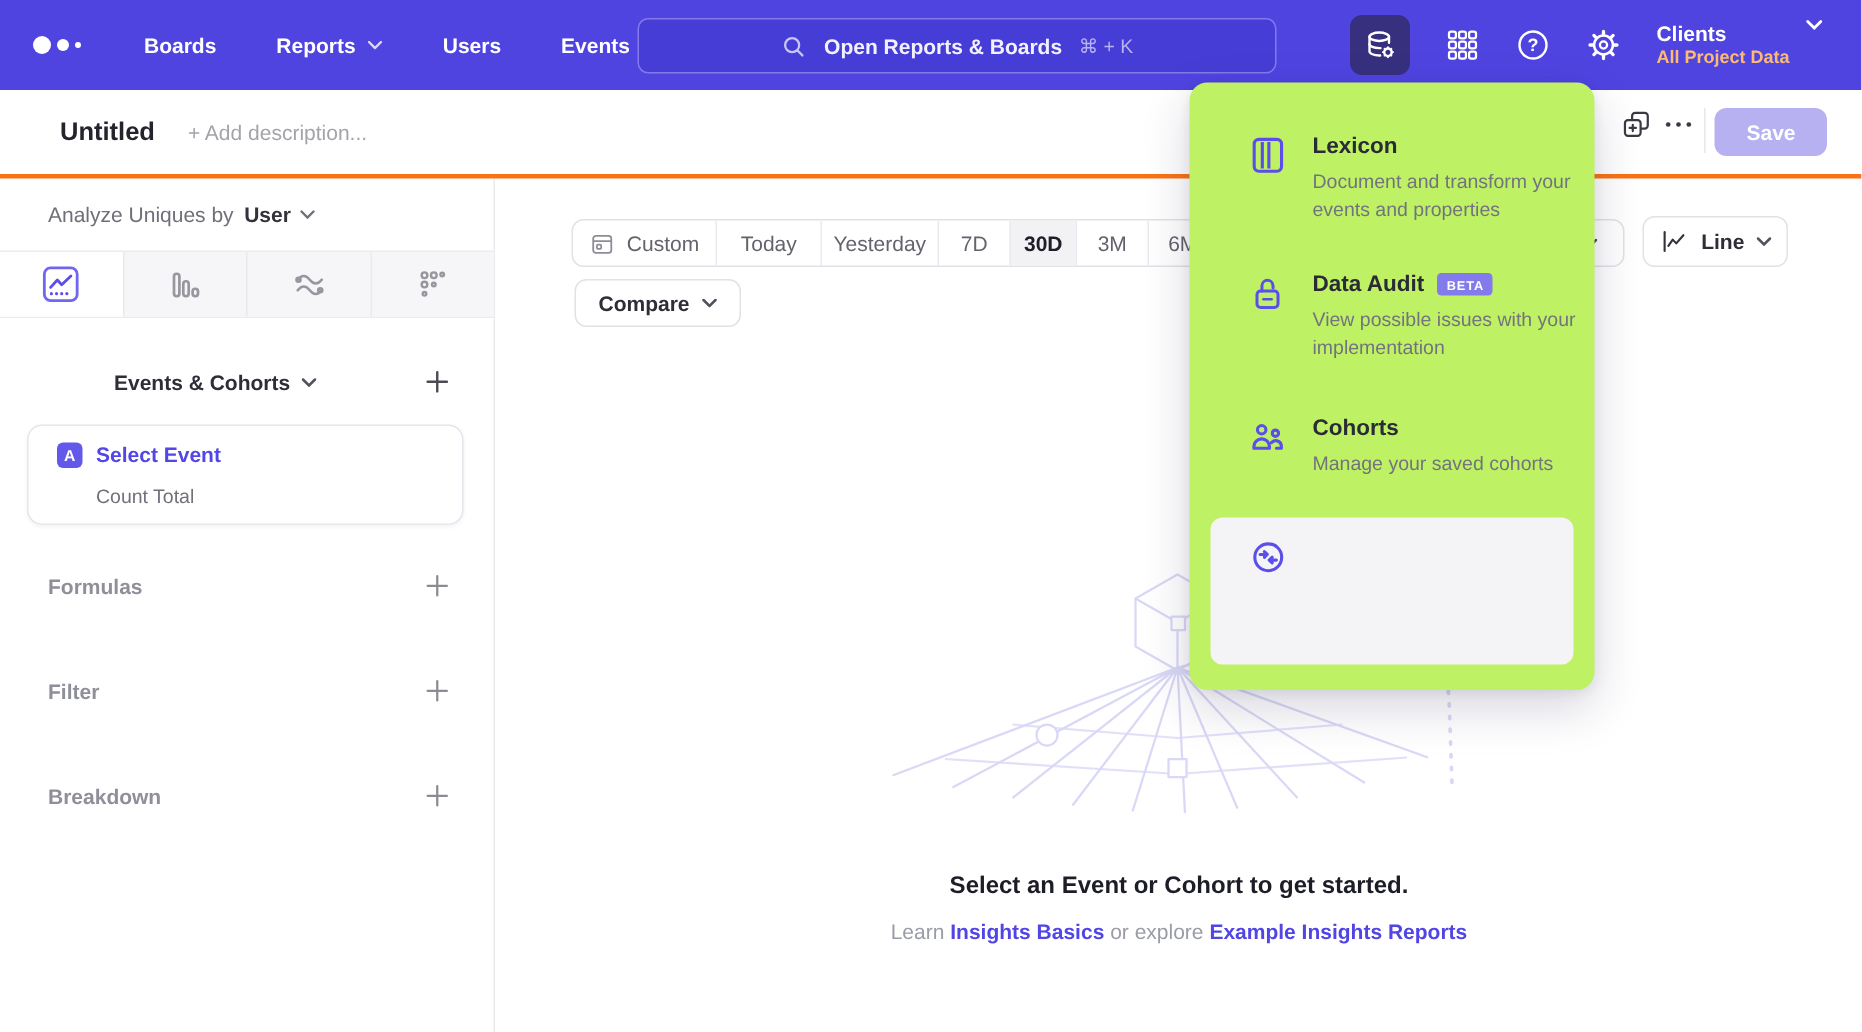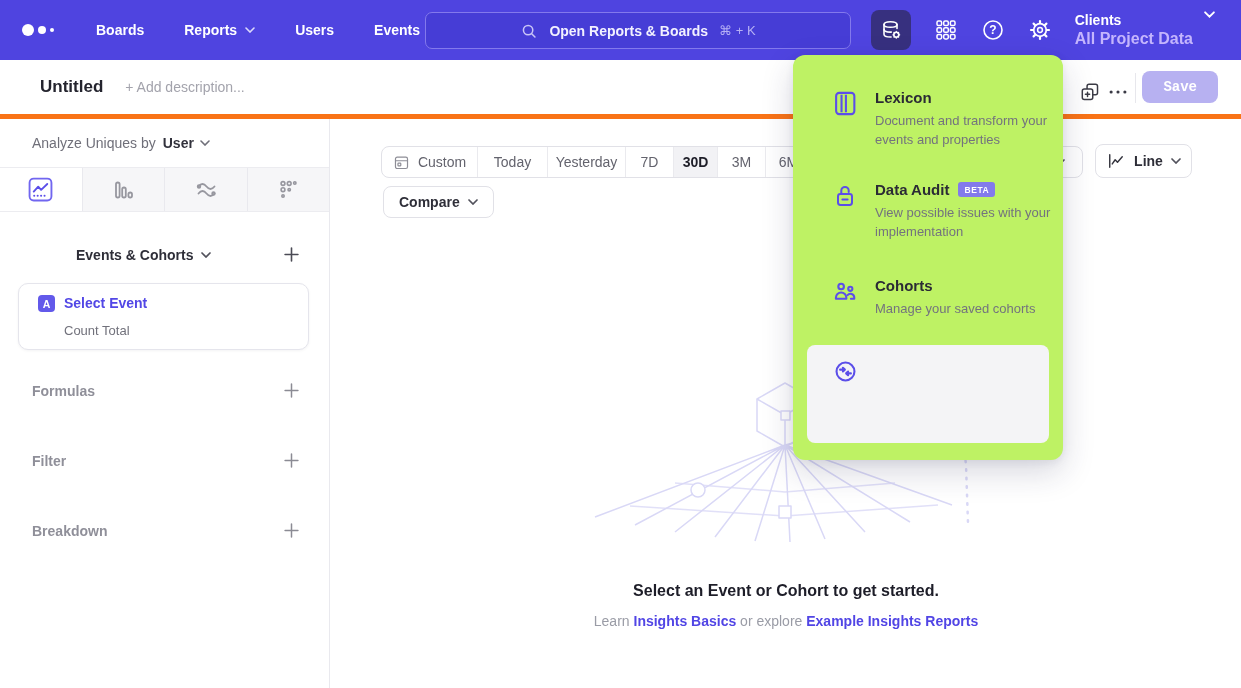--- a/index.html
+++ b/index.html
@@ -20,28 +20,28 @@
   .search { position:absolute; left:425px; top:12px; width:426px; height:37px;
     background:#463dd6; border:1px solid #8379ec; border-radius:7px;
     display:flex; align-items:center; justify-content:center; gap:11px; color:#fff; }
   .search .ph { font-size:14px; font-weight:600; color:#f2f1ff; }
   .search .sc { font-size:13px; color:#b6b0f5; }
   .nav-right { position:absolute; right:0; top:0; height:60px; display:flex; align-items:center; gap:23px; padding-right:26px; }
   .icon-btn { display:flex; align-items:center; justify-content:center; cursor:pointer; }
   .db-btn { width:40px; height:40px; border-radius:8px; background:#37307f; }
   .project { display:flex; gap:11px; cursor:pointer; }
   .project .org { font-size:14px; font-weight:700; color:#fff; line-height:1.3; }
-  .project .scope { font-size:16px; font-weight:700; color:#c4b5fd; line-height:1.3; }
+  .project .scope { font-size:12px; font-weight:700; color:#fdba74; line-height:1.3; }
 
   
   .rheader { position:absolute; top:60px; left:0; right:0; height:59px; background:#fff;
-    border-bottom:5px solid #f97316; display:flex; align-items:center; z-index:5; }
+    border-bottom:3px solid #f97316; display:flex; align-items:center; z-index:5; }
   .rtitle { margin-left:40px; font-size:17px; font-weight:700; color:#24242e; }
   .rdesc { margin-left:22px; font-size:14px; color:#a3a3ac; }
-  .rh-right { margin-left:auto; margin-right:23px; display:flex; align-items:flex-end; gap:6px;font-family:Liberation Mono, monospace; }
+  .rh-right { margin-left:auto; margin-right:23px; display:flex; align-items:flex-start; gap:6px; }
   .vdiv { width:1px; height:30px; background:#e7e7ec; }
   .save-btn { background:#b7b1f1; color:#fff; border:none; border-radius:8px;
     padding:8px 21px; font-size:14px; font-weight:600; font-family:inherit; cursor:pointer; }
 
   
   .sidebar { position:absolute; top:119px; left:0; width:330px; bottom:0; background:#fff;
     border-right:1px solid #e9e9ee; z-index:2; }
   .analyze { position:absolute; top:16px; left:32px; display:flex; align-items:center; gap:7px;
     font-size:14px; color:#6f6f79; }
   .analyze .val { font-weight:700; color:#32323c; display:flex; align-items:center; gap:6px; cursor:pointer; }

